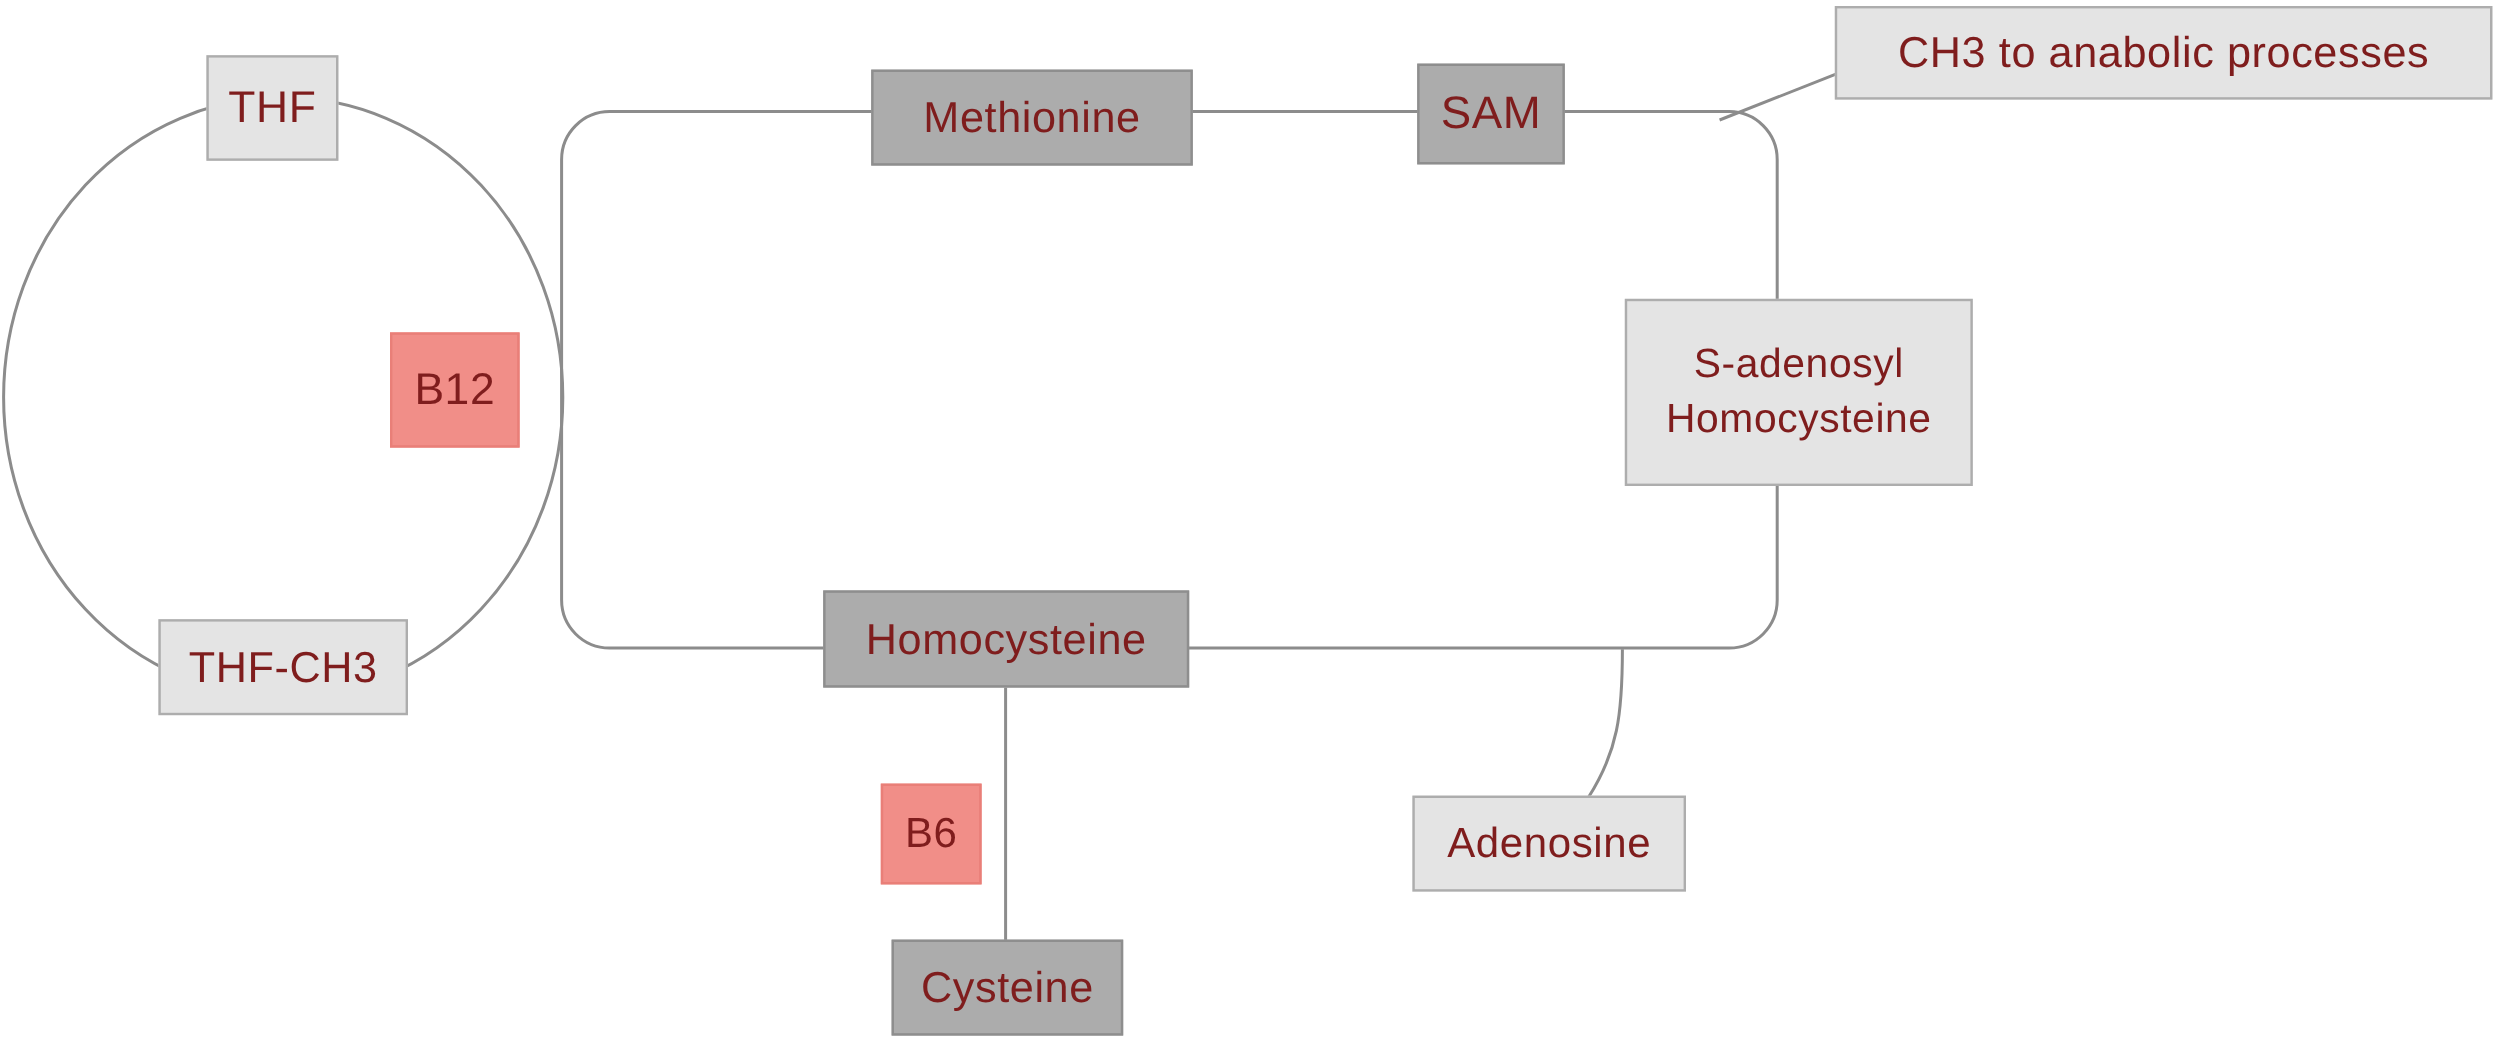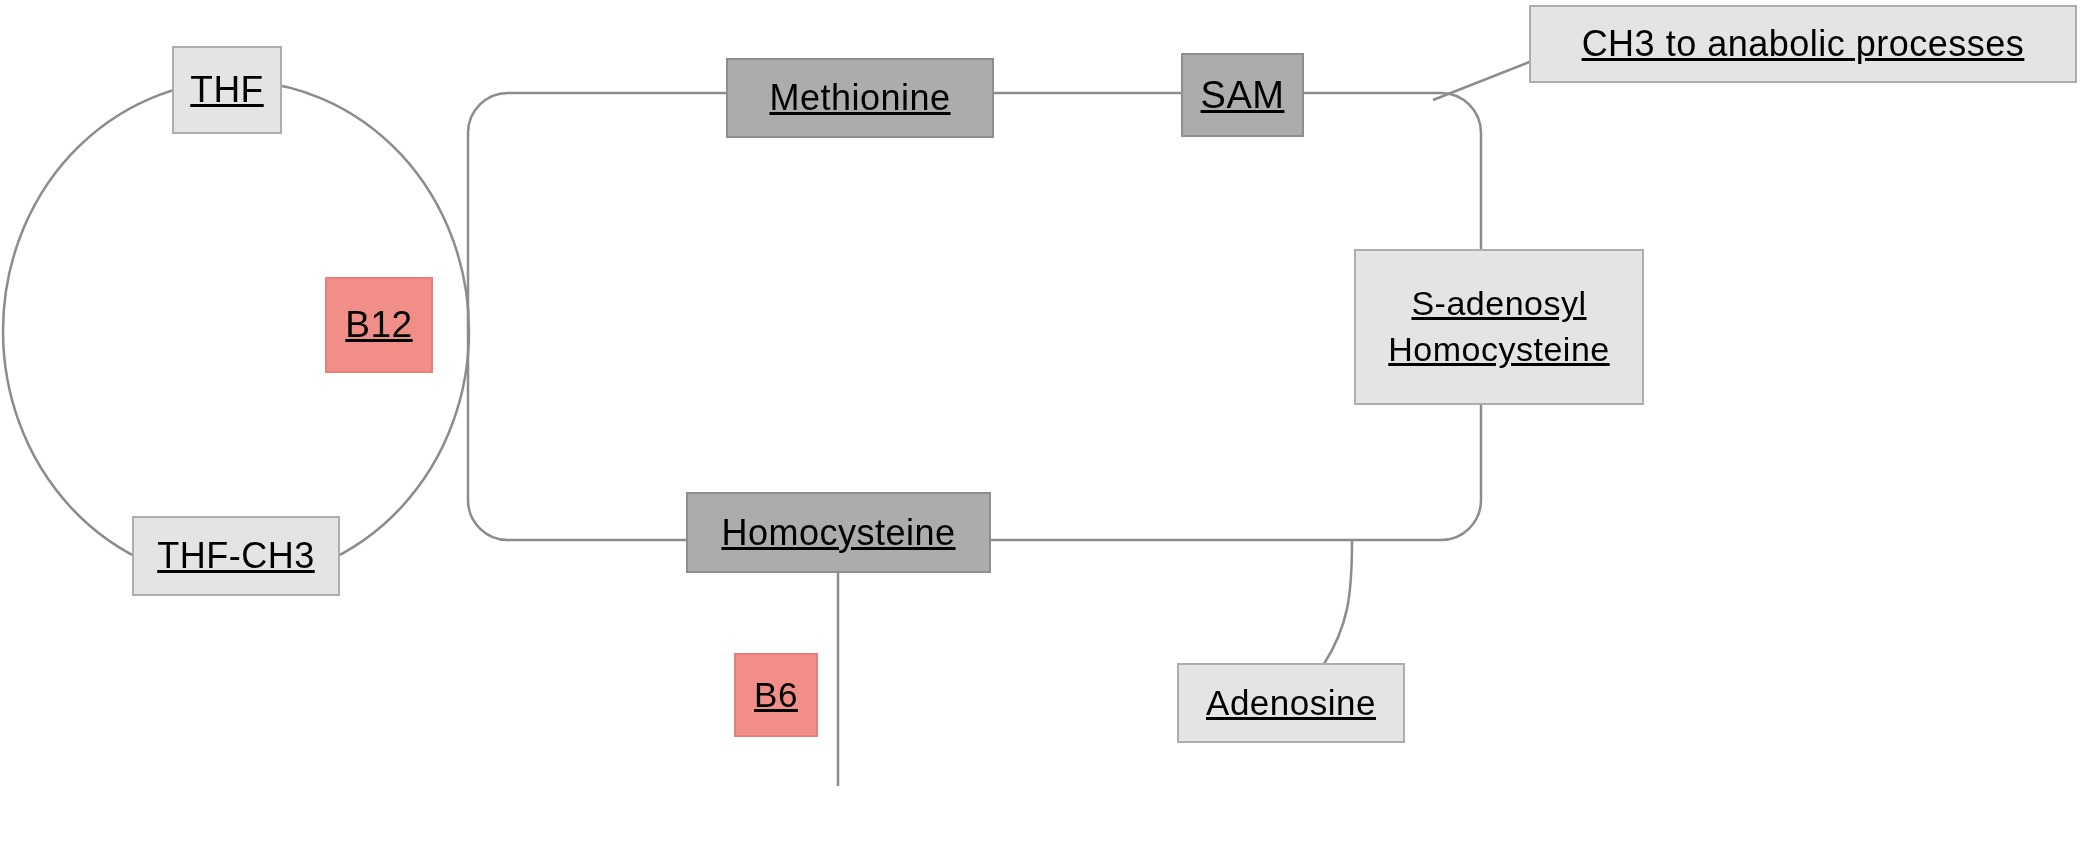--- a/index.html
+++ b/index.html
@@ -12,23 +12,22 @@
   }
   #wires{position:absolute;left:0;top:0;z-index:1;}
   .node{
     position:absolute;
     z-index:2;
     display:flex;
     align-items:center;
     justify-content:center;
     text-align:center;
     box-sizing:border-box;
-    color:#000000;
+    color:#7f1d1d;
     letter-spacing:0.5px;
-    text-decoration:underline;
   }
   .node-dark{
     background:#acacac;
     border:2px solid #8e8e8e;
   }
   .node-light{
     background:#e4e4e4;
     border:2px solid #adadad;
   }
   .node-white{
@@ -102,18 +101,21 @@
   </div>
 
   <div class="node node-dark" id="node-homocysteine">
     <span>Homocysteine</span>
   </div>
 
   <div class="node node-salmon" id="node-b6">
     <span>B6</span>
   </div>
 
+  <div class="node node-dark" id="node-cysteine">
+    <span>Cysteine</span>
+  </div>
 
   <div class="node node-light" id="node-adenosine">
     <span>Adenosine</span>
   </div>
 
 </div>
 
 </body></html>

